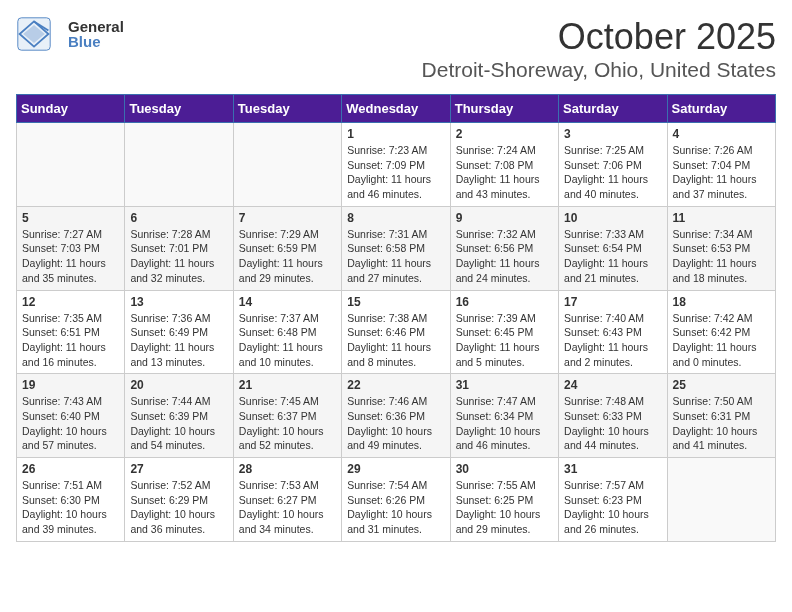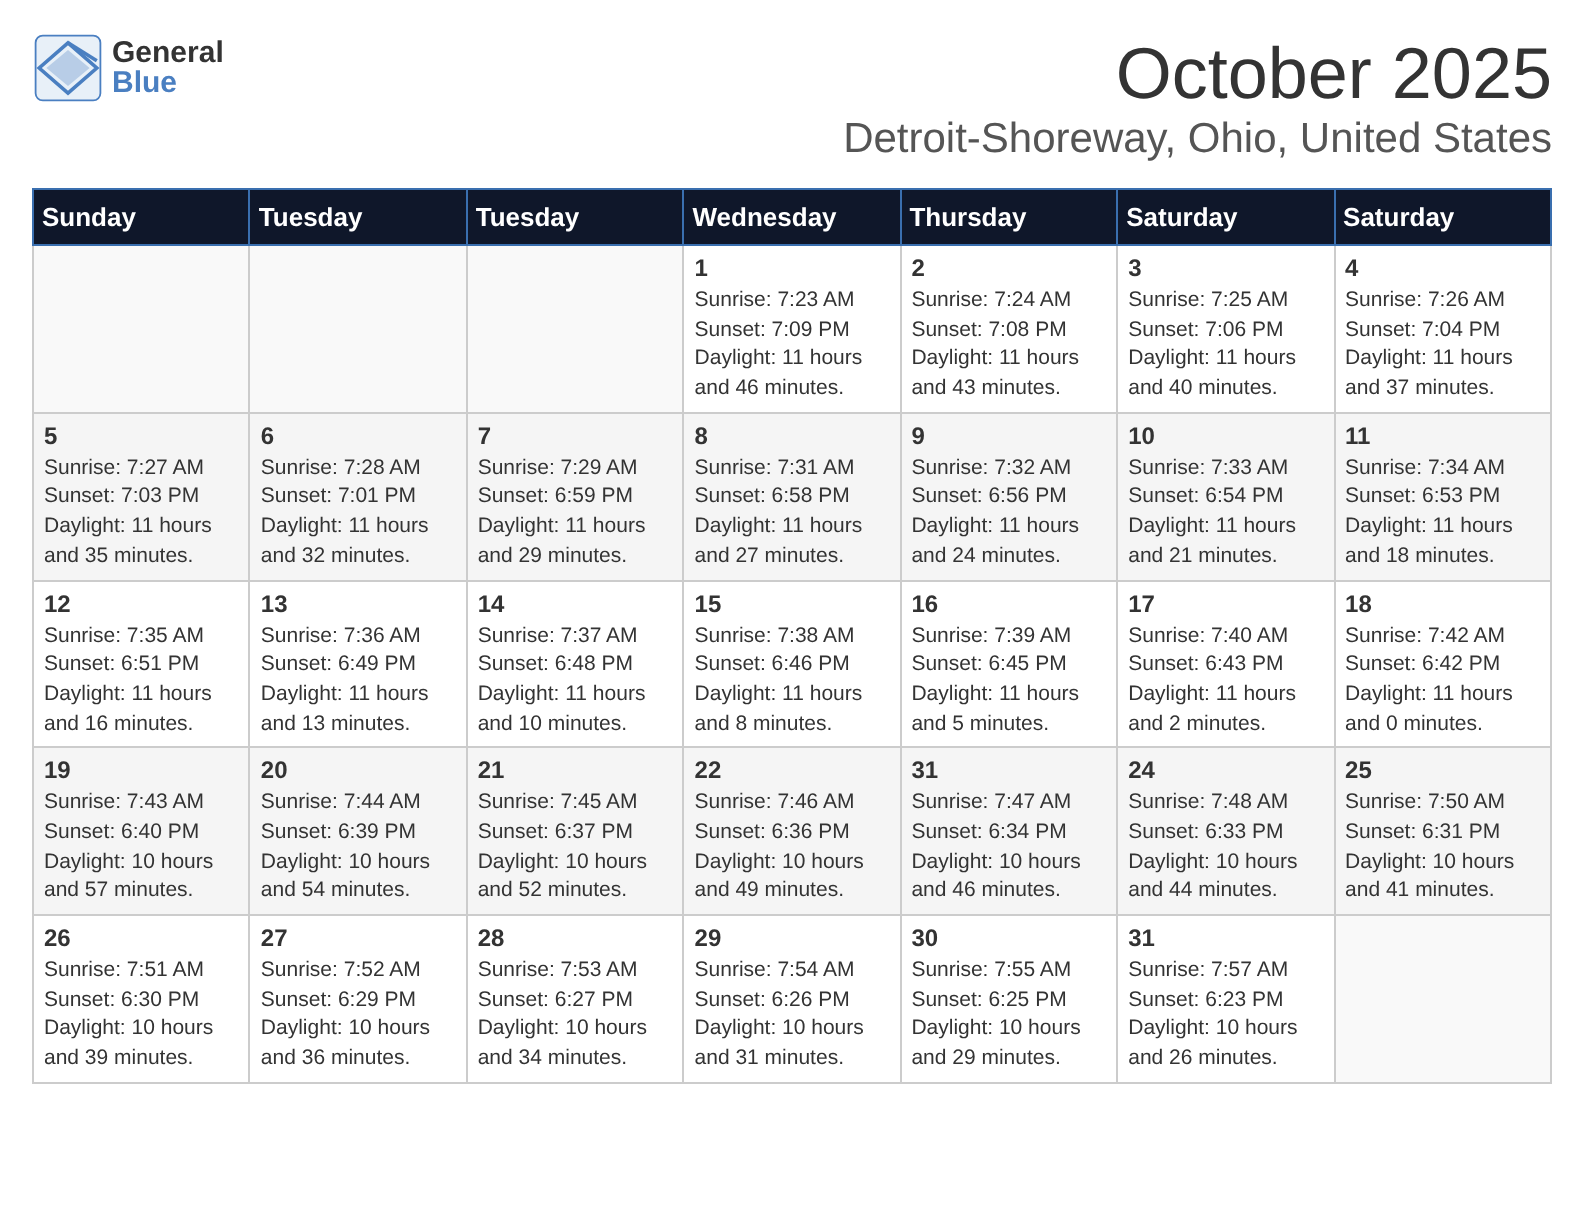--- a/index.html
+++ b/index.html
@@ -12,21 +12,21 @@
     }
     .header {
       display: flex;
       justify-content: space-between;
       align-items: flex-start;
       margin-bottom: 12px;
     }
     .logo {
       display: flex;
       align-items: center;
-      gap: 4px;
+      gap: 16px;
     }
     .logo-text {
       display: flex;
       flex-direction: column;
       line-height: 1;
     }
     .logo-general {
       font-size: 15px;
       font-weight: bold;
       color: #333;
@@ -51,21 +51,21 @@
     .location {
       font-size: 21px;
       color: #555;
     }
     .calendar {
       width: 100%;
       border-collapse: collapse;
       border: 1px solid #ccc;
     }
     .calendar th {
-      background: #0f172a;
+      background: #4c1d95;
       color: #fff;
       font-size: 13px;
       font-weight: bold;
       padding: 6px 4px;
       text-align: left;
       border: 1px solid #3a6faf;
     }
     .calendar td {
       vertical-align: top;
       border: 1px solid #ccc;

